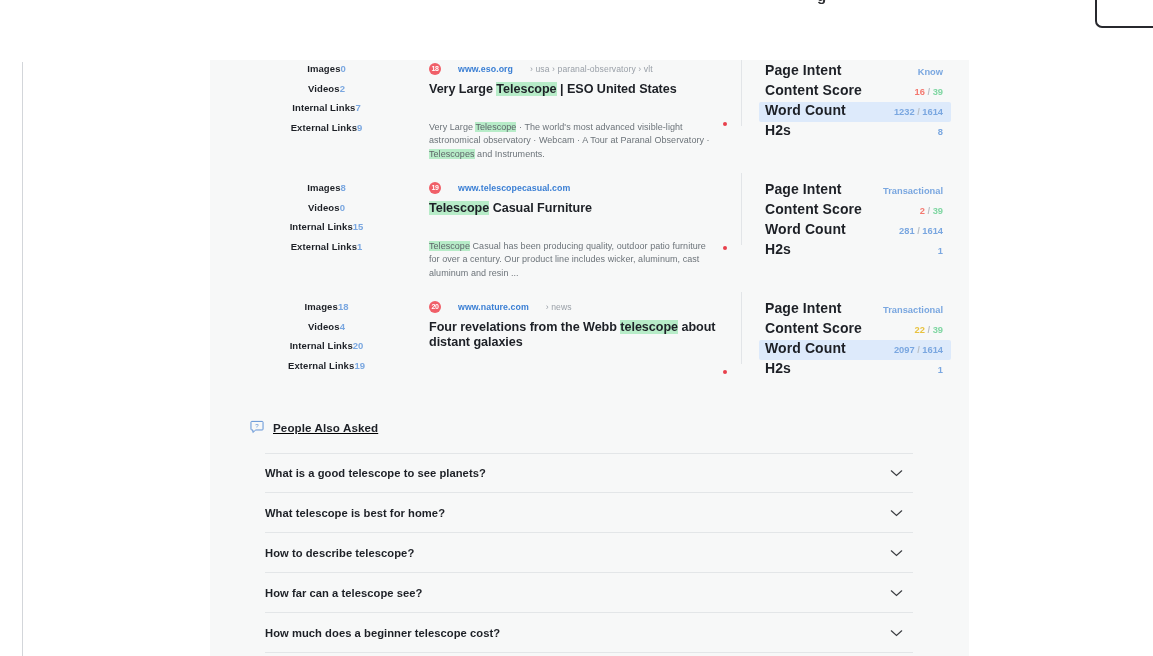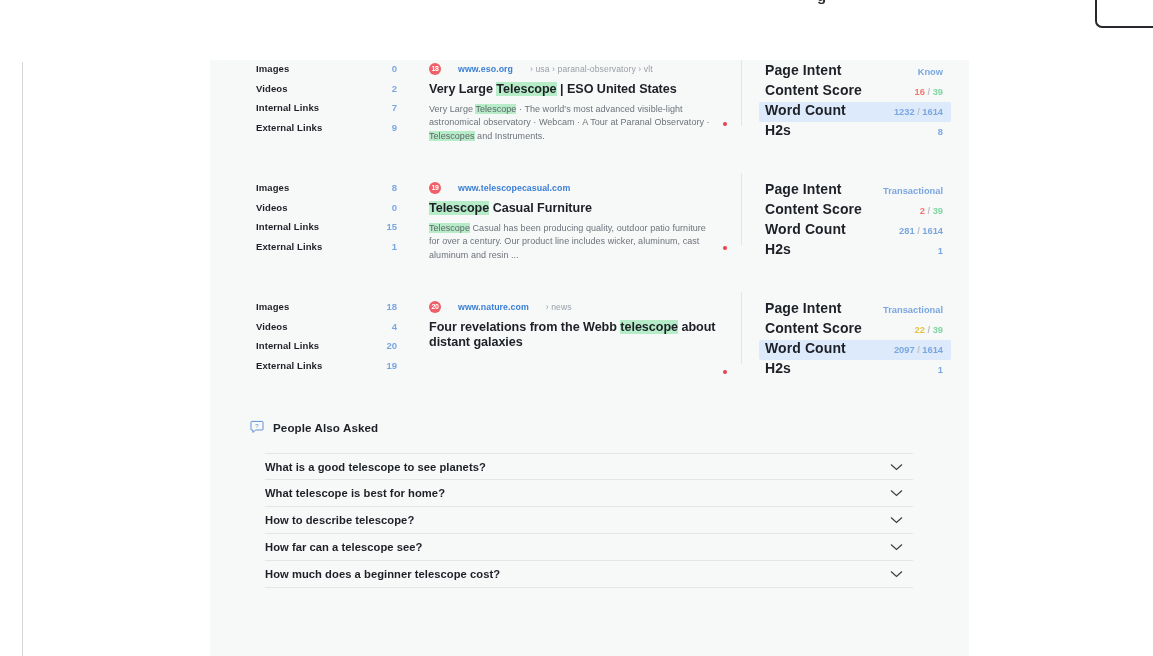--- a/index.html
+++ b/index.html
@@ -62,21 +62,21 @@
     display: flex;
   }
   .col-stats {
     width: 201px;
     padding-left: 46px;
     padding-top: 3px;
     flex: none;
   }
   .stat-line {
     display: flex;
-    justify-content: space-between;
+    justify-content: center;
     align-items: baseline;
     height: 19.5px;
     padding-right: 14px;
   }
   .stat-label {
     font-size: 9.5px;
     font-weight: bold;
     color: #1d2026;
     letter-spacing: .1px;
     white-space: nowrap;
@@ -129,21 +129,21 @@
     font-weight: bold;
     color: #1d2026;
     line-height: 14.5px;
     margin-top: 7px;
     letter-spacing: -.05px;
   }
   .res-snippet {
     font-size: 9px;
     color: #6c7379;
     line-height: 13.8px;
-    margin-top: 6px;
+    margin-top: 24px;
     letter-spacing: .05px;
     max-width: 290px;
   }
   .hl { background: #b7ecc8; color: #1d2026; }
   .hl-snip { background: #b7ecc8; color: #5e6569; }
   .red-dot {
     position: absolute;
     width: 4px; height: 4px;
     border-radius: 50%;
     background: #e8404c;
@@ -190,35 +190,36 @@
   .m-val .slash { color: #b8bec4; font-weight: bold; }
   .m-val .intent { color: #7aa7e0; }
 
   
   .paa-head {
     position: absolute;
     left: 40px; top: 360px;
     display: flex;
     align-items: center;
     gap: 9px;
+    text-decoration: underline;
   }
   .paa-icon { width: 14px; height: 14px; display: block; }
   .paa-title {
     font-size: 11.6px;
     font-weight: bold;
     color: #1d2026;
     letter-spacing: .1px;
   }
   .paa-list {
     position: absolute;
     left: 55px; top: 393px;
     width: 648px;
   }
   .paa-item {
-    height: 27px;
+    height: 40px;
     display: flex;
     align-items: center;
     justify-content: space-between;
     border-bottom: 1px solid #e3e6e8;
   }
   .paa-item:first-child { border-top: 1px solid #e3e6e8; }
   .paa-q {
     font-size: 11.2px;
     font-weight: bold;
     color: #1d2026;

